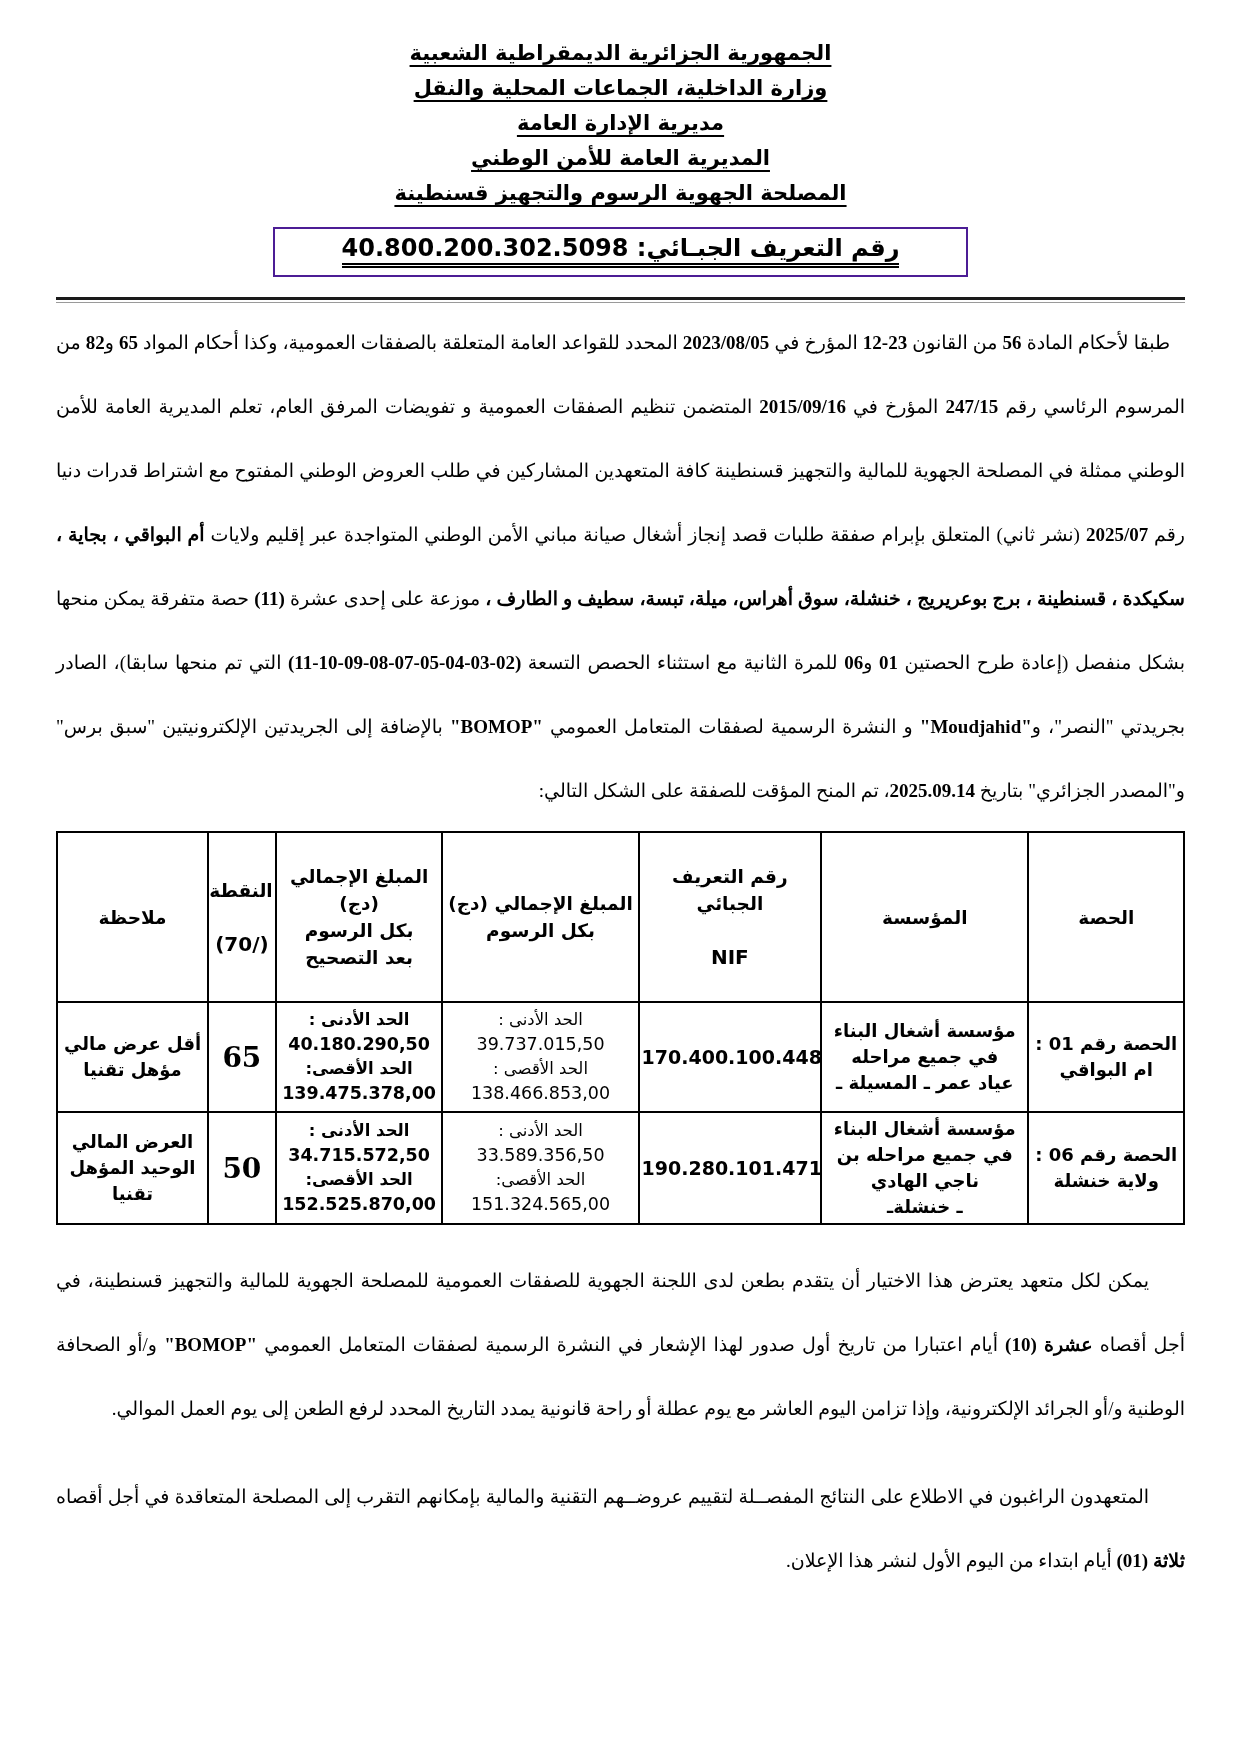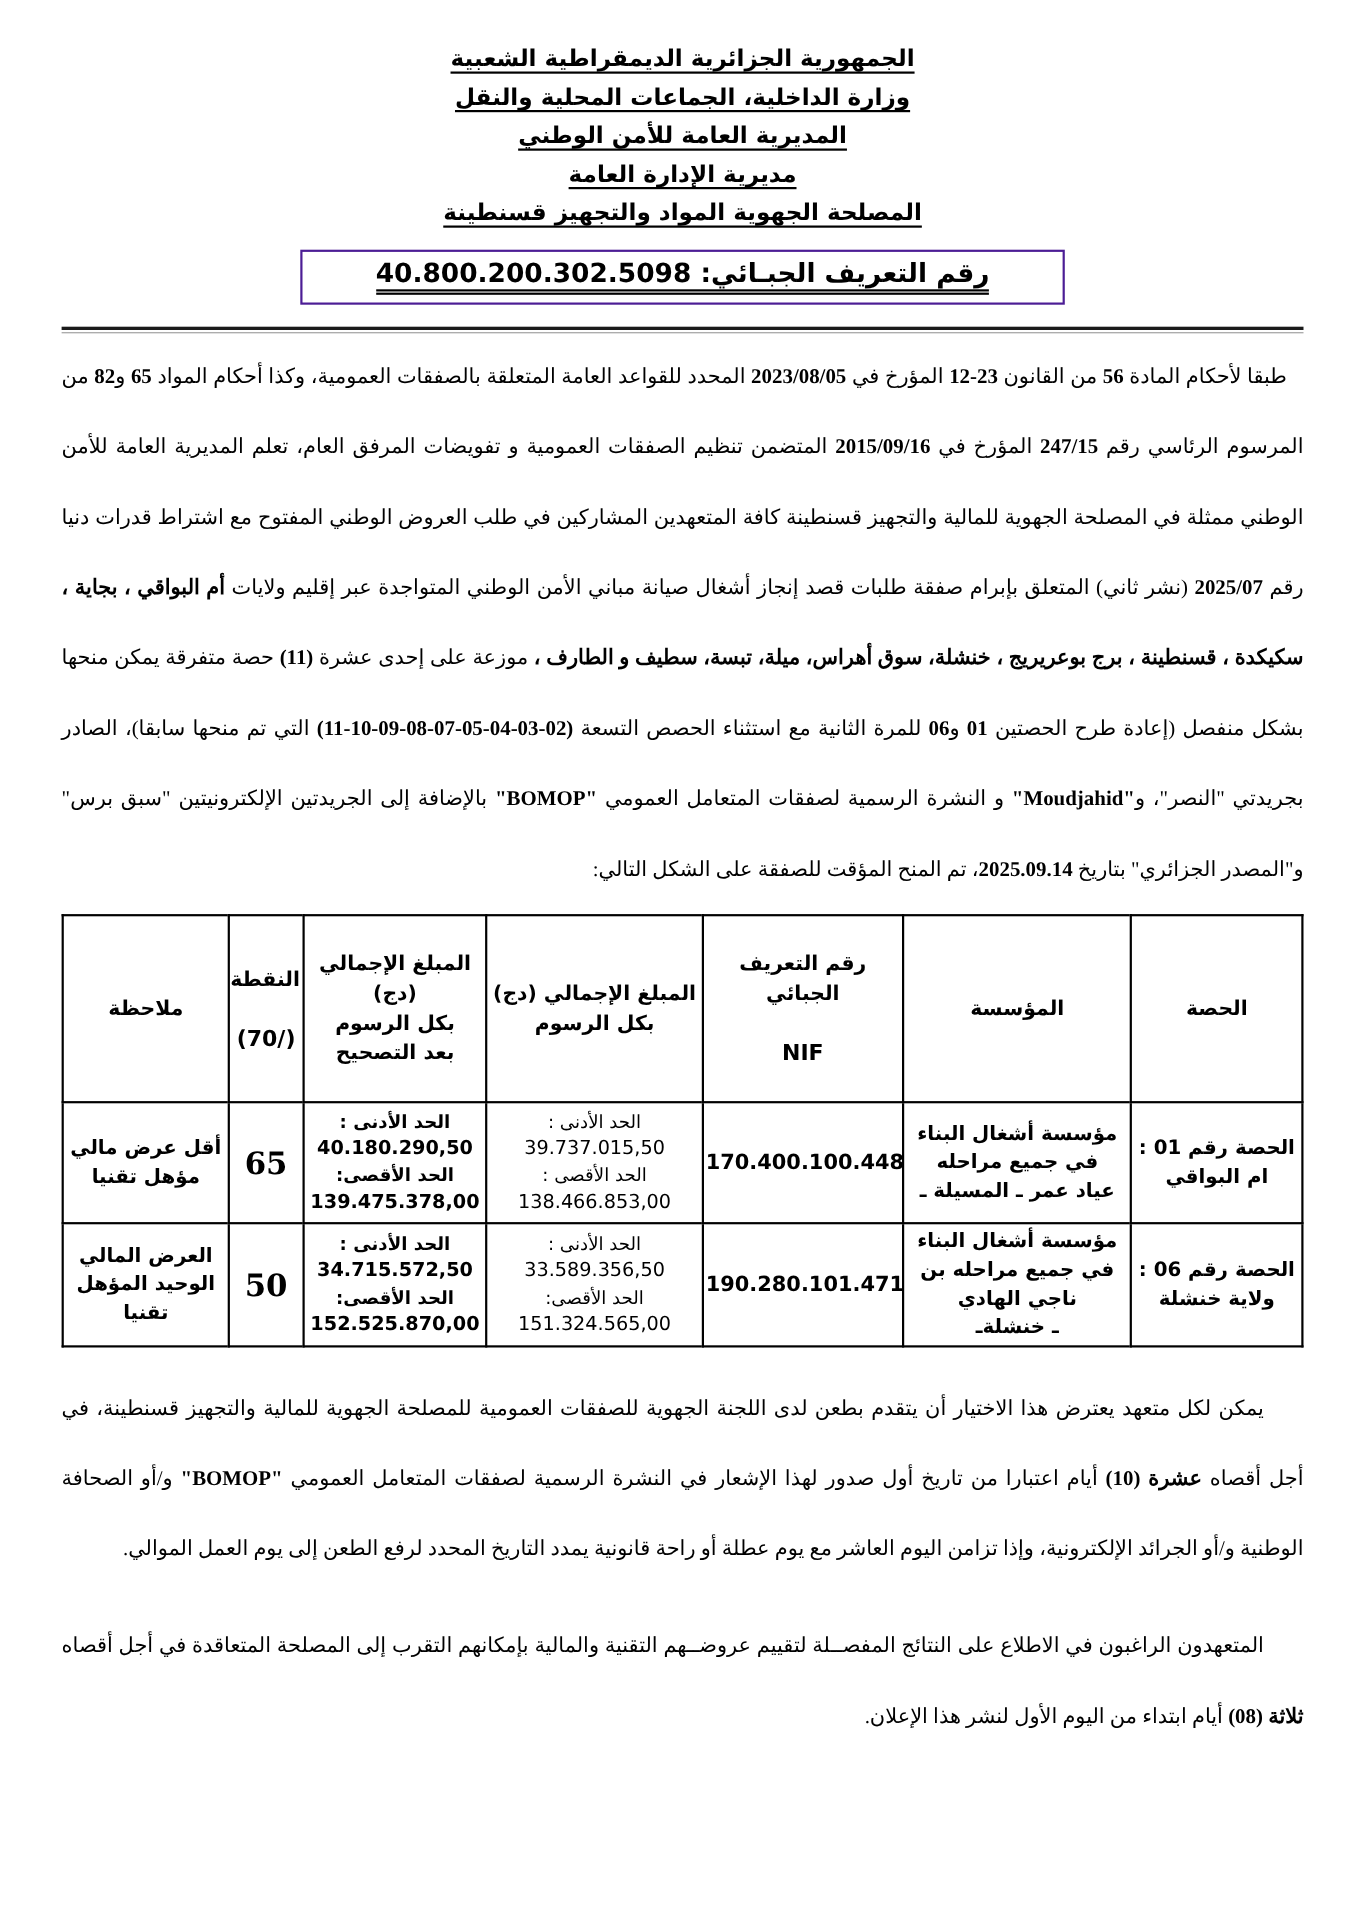--- a/index.html
+++ b/index.html
@@ -73,23 +73,23 @@
   }
 </style>
 </head>
 <body>
 
 <div class="page">
 
   <div class="org-header">
     <div class="org-line">الجمهورية الجزائرية الديمقراطية الشعبية</div>
     <div class="org-line">وزارة الداخلية، الجماعات المحلية والنقل</div>
+    <div class="org-line">مديرية الإدارة العامة</div>
     <div class="org-line">المديرية العامة للأمن الوطني</div>
-    <div class="org-line">مديرية الإدارة العامة</div>
-    <div class="org-line">المصلحة الجهوية المواد والتجهيز قسنطينة</div>
+    <div class="org-line">المصلحة الجهوية الرسوم والتجهيز قسنطينة</div>
   </div>
 
   <div class="taxid-box">
     <span class="taxid-inner">
       <span>رقم التعريف الجبـائي:</span>
       <span class="num ltr">40.800.200.302.5098</span>
     </span>
   </div>
 
   <hr class="rule-thick">
@@ -186,16 +186,16 @@
         <td class="score-cell">50</td>
         <td class="note-cell cell-multiline">العرض المالي
 الوحيد المؤهل
 تقنيا</td>
       </tr>
     </tbody>
   </table>
 
   <p class="body-p para-indent"><span>يمكن لكل متعهد يعترض هذا الاختيار أن يتقدم بطعن لدى اللجنة الجهوية للصفقات العمومية للمصلحة الجهوية للمالية والتجهيز قسنطينة، في أجل أقصاه </span><span class="b">عشرة </span><span class="b ltr">(10)</span><span> أيام اعتبارا من تاريخ أول صدور لهذا الإشعار في النشرة الرسمية لصفقات المتعامل العمومي </span><span class="b ltr">"BOMOP"</span><span> و/أو الصحافة الوطنية و/أو الجرائد الإلكترونية، وإذا تزامن اليوم العاشر مع يوم عطلة أو راحة قانونية يمدد التاريخ المحدد لرفع الطعن إلى يوم العمل الموالي.</span></p>
 
-  <p class="body-p para-indent"><span>المتعهدون الراغبون في الاطلاع على النتائج المفصــلة لتقييم عروضــهم التقنية والمالية بإمكانهم التقرب إلى المصلحة المتعاقدة في أجل أقصاه </span><span class="b">ثلاثة </span><span class="b ltr">(08)</span><span> أيام ابتداء من اليوم الأول لنشر هذا الإعلان.</span></p>
+  <p class="body-p para-indent"><span>المتعهدون الراغبون في الاطلاع على النتائج المفصــلة لتقييم عروضــهم التقنية والمالية بإمكانهم التقرب إلى المصلحة المتعاقدة في أجل أقصاه </span><span class="b">ثلاثة </span><span class="b ltr">(01)</span><span> أيام ابتداء من اليوم الأول لنشر هذا الإعلان.</span></p>
 
 
 </div>
 
 </body></html>

